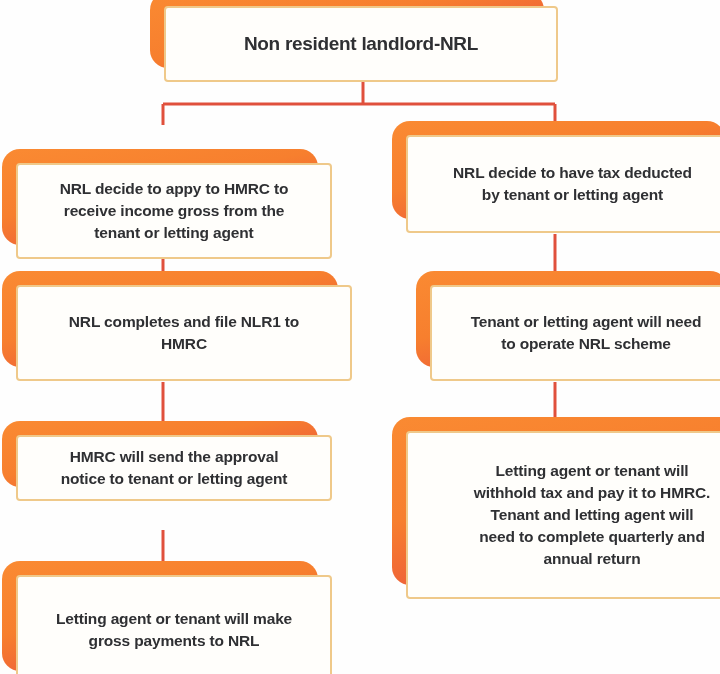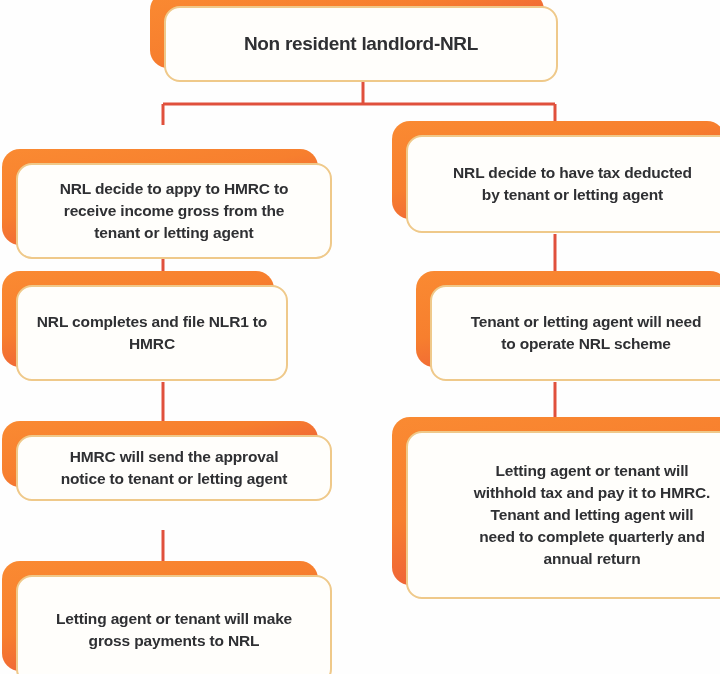--- a/index.html
+++ b/index.html
@@ -44,21 +44,21 @@
     border-radius: 18px;
     background: linear-gradient(168deg, #FA8A32 0%, #F77F2E 42%, #EE6038 74%, #E64F3C 100%);
   }
   
   .node .card {
     position: absolute;
     left: 14px;
     top: 14px;
     right: 0;
     bottom: 0;
-    border-radius: 16px;
+    border-radius: 4px;
     background: #fffefb;
     border: 2px solid #EFC98A;
     box-sizing: border-box;
     display: flex;
     align-items: center;
     justify-content: center;
     padding: 6px 16px;
   }
   .node .label {
     text-align: center;
@@ -108,21 +108,21 @@
 
   <div class="node" style="left:2px; top:121px; width:330px; height:110px;margin-top:28px;">
     <div class="shadow"></div>
     <div class="card">
       <div class="label">NRL decide to appy to HMRC to
 receive income gross from the
 tenant or letting agent</div>
     </div>
   </div>
 
-  <div class="node" style="left:2px; top:271px; width:286px; height:110px;">
+  <div class="node" style="left:2px; top:271px; width:350px; height:110px;">
     <div class="shadow"></div>
     <div class="card">
       <div class="label">NRL completes and file NLR1 to
 HMRC</div>
     </div>
   </div>
 
   <div class="node" style="left:2px; top:421px; width:330px; height:80px;">
     <div class="shadow"></div>
     <div class="card">

